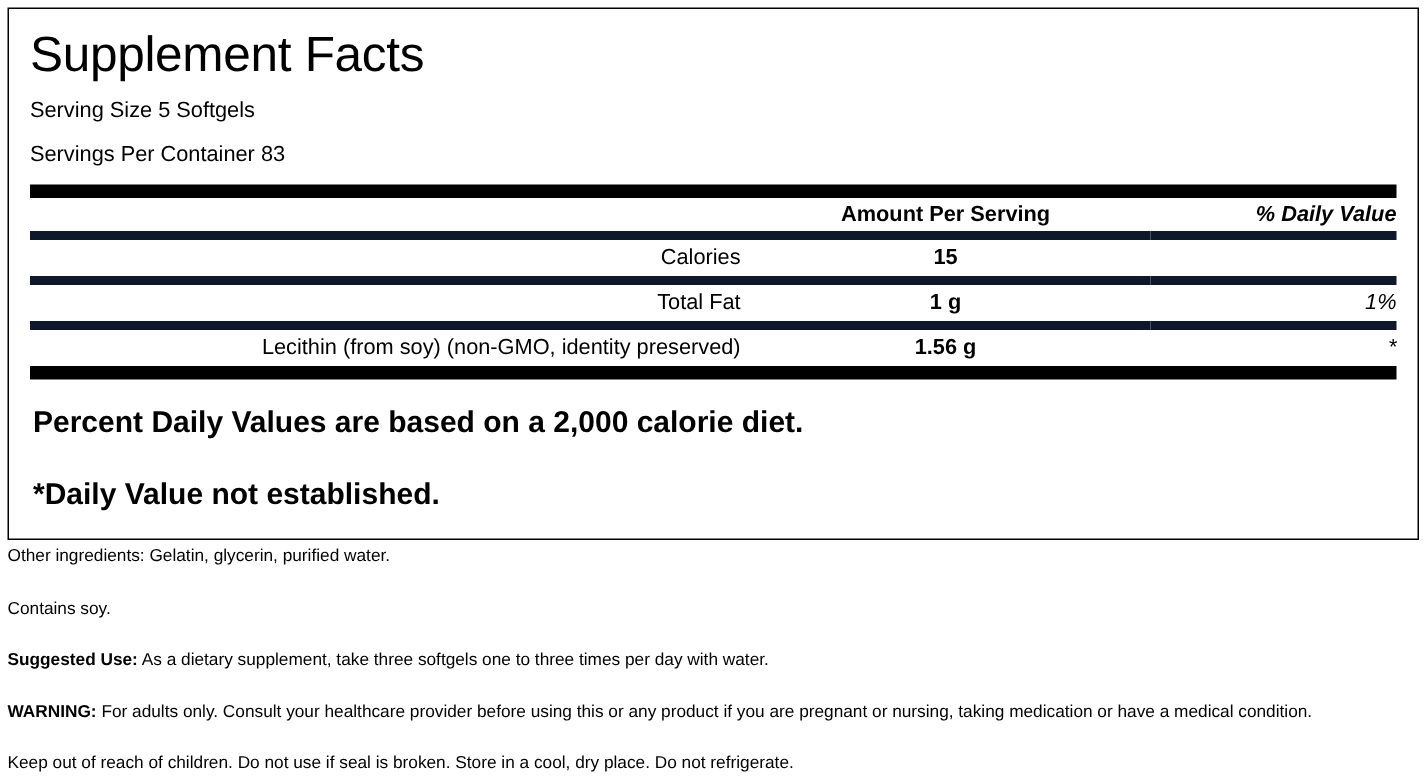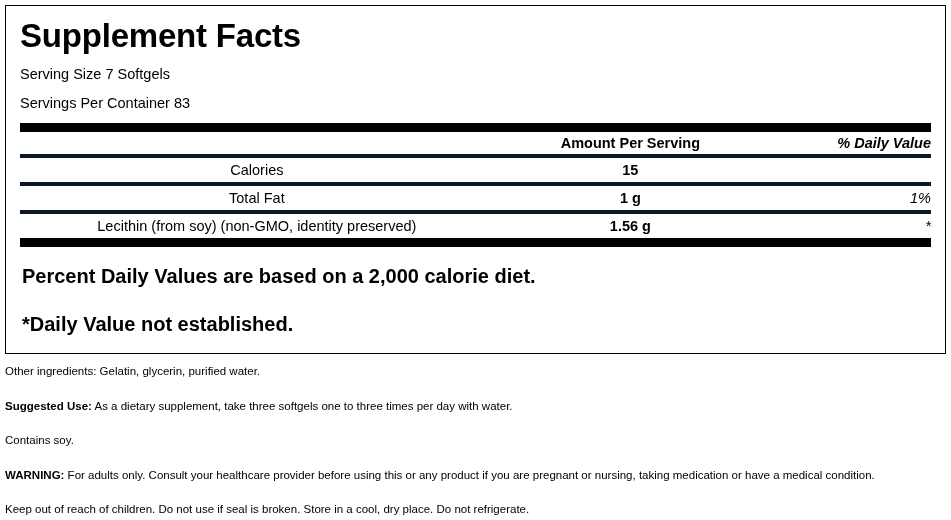--- a/index.html
+++ b/index.html
@@ -27,21 +27,21 @@
     left: 5px;
     top: 5px;
     width: 941px;
     box-sizing: border-box;
     border: 1px solid #000000;
     padding: 10px 14px 14px 14px;
   }
 
   .sf-title {
     font-size: 33px;
-    font-weight: bold;
+    font-weight: normal;
     letter-spacing: -0.2px;
     line-height: 1.1;
     margin: 2px 0 10px 0;
   }
 
   .serving-line {
     font-size: 14.5px;
     line-height: 1.5;
     margin: 0 0 7px 0;
   }
@@ -64,25 +64,25 @@
   }
   table.facts td {
     padding: 4px 0 4px 0;
     vertical-align: bottom;
   }
   table.facts tr.head td {
     font-weight: bold;
     padding-bottom: 3px;
     padding-top: 3px;
   }
-  td.col-name { text-align: center; width: 52%; }
+  td.col-name { text-align: right; width: 52%; }
   td.col-amount { text-align: center; width: 30%; font-weight: bold; }
   td.col-dv { text-align: right; width: 18%; font-style: italic; }
   tr.row-line td {
-    border-bottom: 4px solid #0f172a;
+    border-bottom: 6px solid #0f172a;
   }
   tr.head td.col-amount { text-align: center; }
   tr.head td.col-dv { text-align: right; }
 
   .footnote {
     font-size: 20px;
     line-height: 1.5;
     margin: 14px 0 0 2px;
     font-weight: bold;
   }
@@ -107,21 +107,21 @@
 </style>
 </head>
 <body>
 
 <div class="page">
 
   <div class="panel">
 
     <div class="sf-title">Supplement Facts</div>
 
-    <div class="serving-line">Serving Size 7 Softgels</div>
+    <div class="serving-line">Serving Size 5 Softgels</div>
     <div class="serving-line">Servings Per Container 83</div>
 
     <div class="rule-thick"></div>
 
     <table class="facts">
       <tbody>
         <tr class="head row-line">
           <td class="col-name"></td>
           <td class="col-amount">Amount Per Serving</td>
           <td class="col-dv">% Daily Value</td>
@@ -146,19 +146,19 @@
 
     <div class="rule-thick-bottom"></div>
 
     <div class="footnote">Percent Daily Values are based on a 2,000 calorie diet.</div>
     <div class="footnote second">*Daily Value not established.</div>
 
   </div>
 
   <div class="below">
     <p>Other ingredients: Gelatin, glycerin, purified water.</p>
+    <p>Contains soy.</p>
     <p><b>Suggested Use:</b><span> As a dietary supplement, take three softgels one to three times per day with water.</span></p>
-    <p>Contains soy.</p>
     <p><b>WARNING:</b><span> For adults only. Consult your healthcare provider before using this or any product if you are pregnant or nursing, taking medication or have a medical condition.</span></p>
     <p>Keep out of reach of children. Do not use if seal is broken. Store in a cool, dry place. Do not refrigerate.</p>
   </div>
 
 </div>
 
 </body></html>

